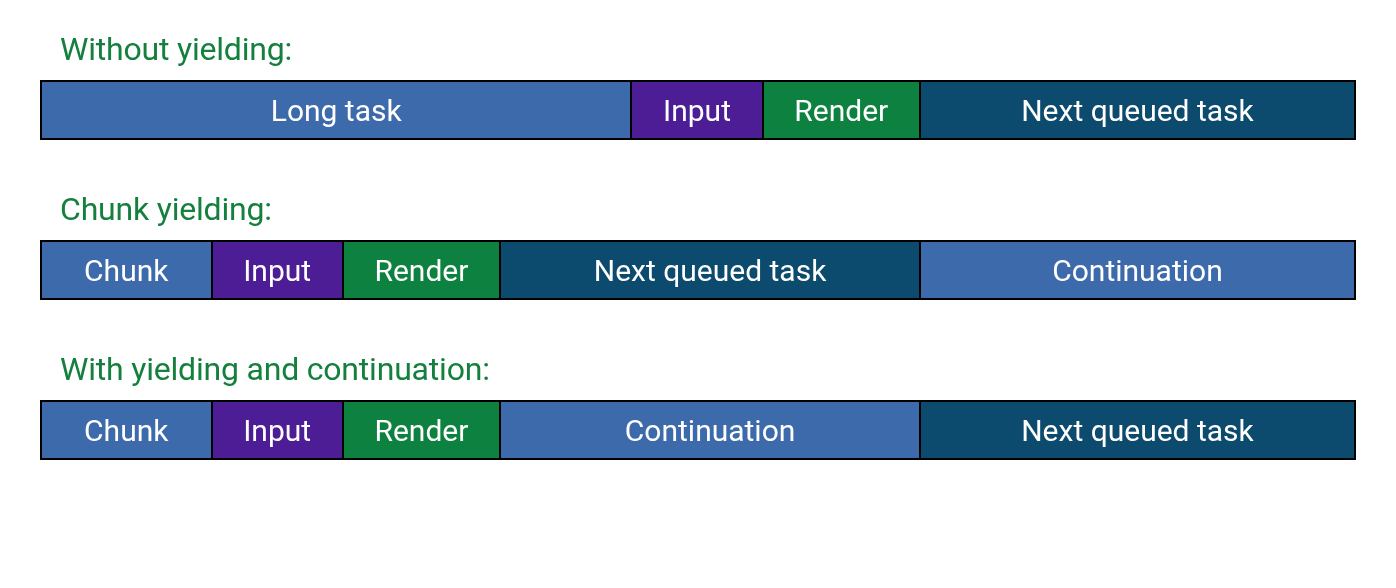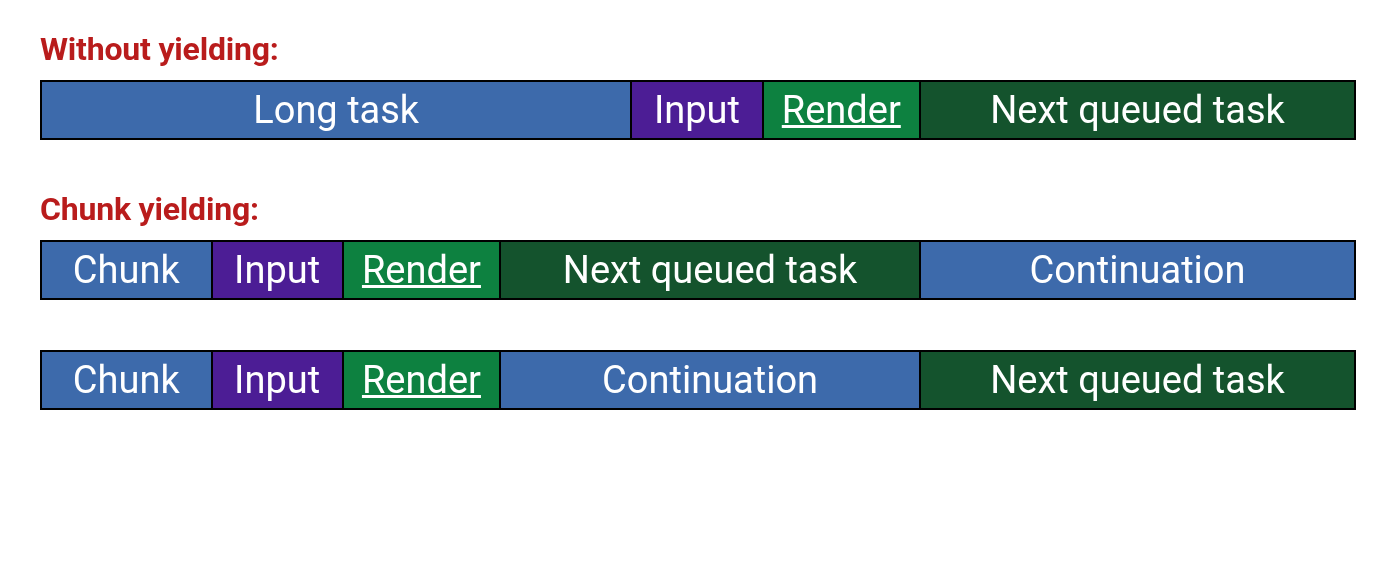--- a/index.html
+++ b/index.html
@@ -13,57 +13,57 @@
       background: #fff;
     }
     .section {
       margin-bottom: 50px;
     }
     .section:last-child {
       margin-bottom: 0;
     }
     .section-title {
       font-size: 32px;
-      font-weight: 700;
-      color: #b91c1c;
+      font-weight: 400;
+      color: #15803d;
       margin-bottom: 12px;
       letter-spacing: -0.2px;
+      margin-left: 20px;
     }
     .bar {
       display: flex;
       width: 100%;
       height: 60px;
       border: 2px solid #000;
     }
     .segment {
       display: flex;
       align-items: center;
       justify-content: center;
       color: #fff;
-      font-size: 38px;
+      font-size: 30px;
       font-weight: 400;
       border-right: 2px solid #000;
       white-space: nowrap;
       overflow: hidden;
     }
     .segment:last-child {
       border-right: none;
     }
     .seg-blue {
       background-color: #3d6aab;
     }
     .seg-red {
       background-color: #4c1d95;
     }
     .seg-green {
       background-color: #0d8140;
-      text-decoration: underline;
     }
     .seg-gray {
-      background-color: #14532d;
+      background-color: #0c4a6e;
     }
   </style>
 </head>
 <body>
 
 <div class="section">
   <div class="section-title">Without yielding:</div>
   <div class="bar">
     <div class="segment seg-blue" style="flex: 0 0 45%;">Long task</div>
     <div class="segment seg-red" style="flex: 0 0 10%;">Input</div>
@@ -77,20 +77,21 @@
   <div class="bar">
     <div class="segment seg-blue" style="flex: 0 0 13%;">Chunk</div>
     <div class="segment seg-red" style="flex: 0 0 10%;">Input</div>
     <div class="segment seg-green" style="flex: 0 0 12%;">Render</div>
     <div class="segment seg-gray" style="flex: 0 0 32%;">Next queued task</div>
     <div class="segment seg-blue" style="flex: 0 0 33%;">Continuation</div>
   </div>
 </div>
 
 <div class="section">
+  <div class="section-title">With yielding and continuation:</div>
   <div class="bar">
     <div class="segment seg-blue" style="flex: 0 0 13%;">Chunk</div>
     <div class="segment seg-red" style="flex: 0 0 10%;">Input</div>
     <div class="segment seg-green" style="flex: 0 0 12%;">Render</div>
     <div class="segment seg-blue" style="flex: 0 0 32%;">Continuation</div>
     <div class="segment seg-gray" style="flex: 0 0 33%;">Next queued task</div>
   </div>
 </div>
 
 </body></html>

